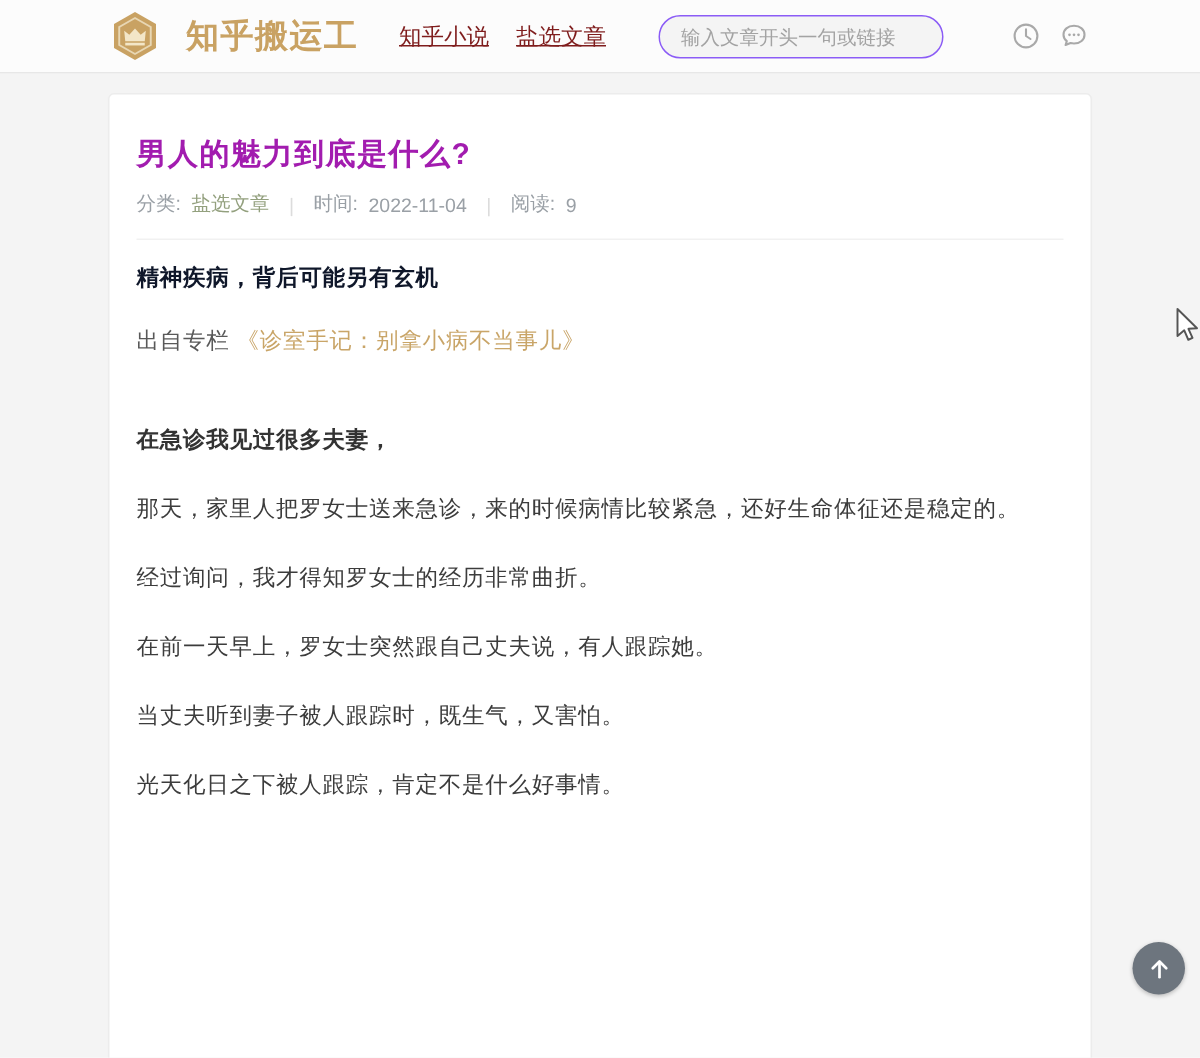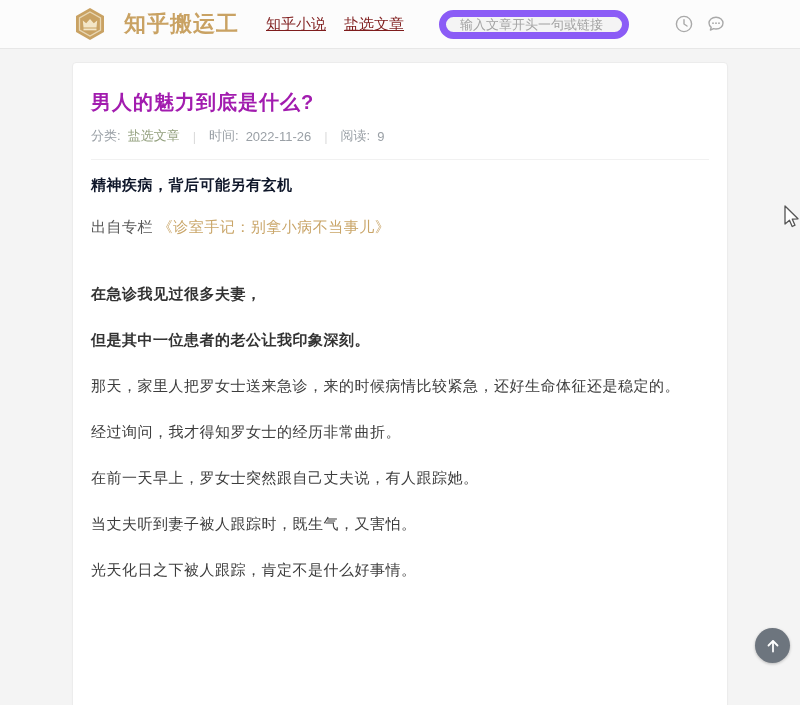--- a/index.html
+++ b/index.html
@@ -40,21 +40,21 @@
     padding: 6px 9px;
     white-space: nowrap;
     cursor: pointer;
     text-decoration: underline;
   }
   .search-box {
     margin-left: 26px;
     width: 190px;
     height: 29px;
     background: #f4f4f4;
-    border: 7px solid #8b5cf6;
+    border: 1px solid #8b5cf6;
     border-radius: 15px;
     display: flex;
     align-items: center;
     padding: 0 10px 0 14px;
   }
   .search-input {
     flex: 1;
     border: none;
     outline: none;
     background: transparent;
@@ -198,38 +198,37 @@
 
   <div class="card">
 
     <h1 class="article-title">男人的魅力到底是什么?</h1>
 
     <div class="meta-row">
       <span class="meta-label">分类:</span>
       <a class="meta-category">盐选文章</a>
       <span class="meta-sep">|</span>
       <span class="meta-label">时间:</span>
-      <span class="meta-value">2022-11-26</span>
+      <span class="meta-value">2022-11-04</span>
       <span class="meta-sep">|</span>
       <span class="meta-label">阅读:</span>
       <span class="meta-value">9</span>
     </div>
 
     <hr class="title-divider">
 
     <div class="article-subtitle">精神疾病，背后可能另有玄机</div>
 
     <div class="source-line">
       <span>出自专栏</span>
       <a class="source-link">《诊室手记：别拿小病不当事儿》</a>
     </div>
 
     <div class="article-body">
       <p class="lead">在急诊我见过很多夫妻，</p>
-      <p class="lead">但是其中一位患者的老公让我印象深刻。</p>
       <p>那天，家里人把罗女士送来急诊，来的时候病情比较紧急，还好生命体征还是稳定的。</p>
       <p>经过询问，我才得知罗女士的经历非常曲折。</p>
       <p>在前一天早上，罗女士突然跟自己丈夫说，有人跟踪她。</p>
       <p>当丈夫听到妻子被人跟踪时，既生气，又害怕。</p>
       <p>光天化日之下被人跟踪，肯定不是什么好事情。</p>
 
     </div>
 
   </div>
 

